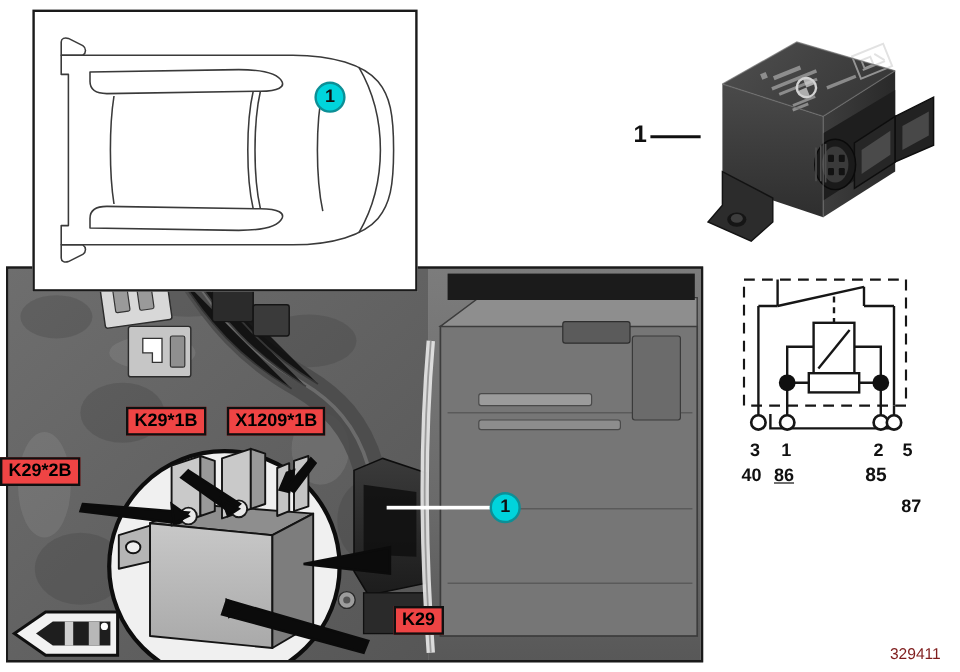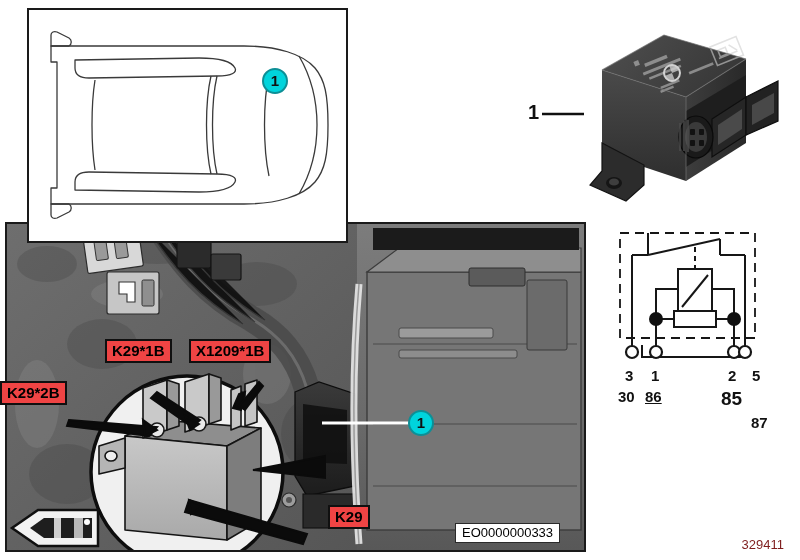--- a/index.html
+++ b/index.html
@@ -345,21 +345,20 @@
         <path d="M246,246 L318,232 L318,254 Z"></path>
       </g>
     </svg>
   </div>
 
   <div class="plabel" id="label-k29-2b">K29*2B</div>
   <div class="plabel" id="label-k29-1b">K29*1B</div>
   <div class="plabel" id="label-x1209">X1209*1B</div>
   <div class="plabel" id="label-k29">K29</div>
 
-  <div id="watermark">EO0000000333</div>
 
   <svg id="direction-indicator" viewBox="0 0 92 40">
     <path d="M30,2 H90 V38 H30 L4,20 Z" fill="#f2f2f2" stroke="#101010" stroke-width="2.5"></path>
     <g>
       <path d="M22,20 L36,10 H84 V30 H36 Z" fill="#1e1e1e"></path>
       <rect x="46" y="10" width="7" height="20" fill="#cfcfcf"></rect>
       <rect x="66" y="10" width="9" height="20" fill="#b8b8b8"></rect>
       <circle cx="79" cy="14" r="3" fill="#ffffff"></circle>
     </g>
   </svg>
@@ -502,21 +501,21 @@
       <circle cx="137" cy="127" r="6"></circle>
     </g>
   </svg>
 
   <div style="position:absolute; left:608px; top:225px; width:185px; height:185px; z-index:11; pointer-events:none;">
     <span style="position:absolute; left:17px;  top:142px; font-size:15px; font-weight:bold; color:#111; font-family:'Liberation Sans',sans-serif;">3</span>
     <span style="position:absolute; left:43px;  top:142px; font-size:15px; font-weight:bold; color:#111; font-family:'Liberation Sans',sans-serif;">1</span>
     <span style="position:absolute; left:120px; top:142px; font-size:15px; font-weight:bold; color:#111; font-family:'Liberation Sans',sans-serif;">2</span>
     <span style="position:absolute; left:144px; top:142px; font-size:15px; font-weight:bold; color:#111; font-family:'Liberation Sans',sans-serif;">5</span>
 
-    <span style="position:absolute; left:10px;  top:163px; font-size:15px; font-weight:bold; color:#111; font-family:'Liberation Sans',sans-serif;">30</span>
+    <span style="position:absolute; left:10px;  top:163px; font-size:15px; font-weight:bold; color:#111; font-family:'Liberation Sans',sans-serif;">40</span>
     <span style="position:absolute; left:37px;  top:163px; font-size:15px; font-weight:bold; color:#111; font-family:'Liberation Sans',sans-serif;text-decoration:underline;">86</span>
-    <span style="position:absolute; left:113px; top:163px; font-size:19px; font-weight:bold; color:#111; font-family:'Liberation Sans',sans-serif;">85</span>
+    <span style="position:absolute; left:113px; top:163px; font-size:16px; font-weight:bold; color:#111; font-family:'Liberation Sans',sans-serif;">85</span>
     <span style="position:absolute; left:143px; top:163px; font-size:15px; font-weight:bold; color:#111; font-family:'Liberation Sans',sans-serif;margin-top:26px;">87</span>
   </div>
 
   <div id="docnum">329411</div>
 
 </div>
 
 </body></html>

